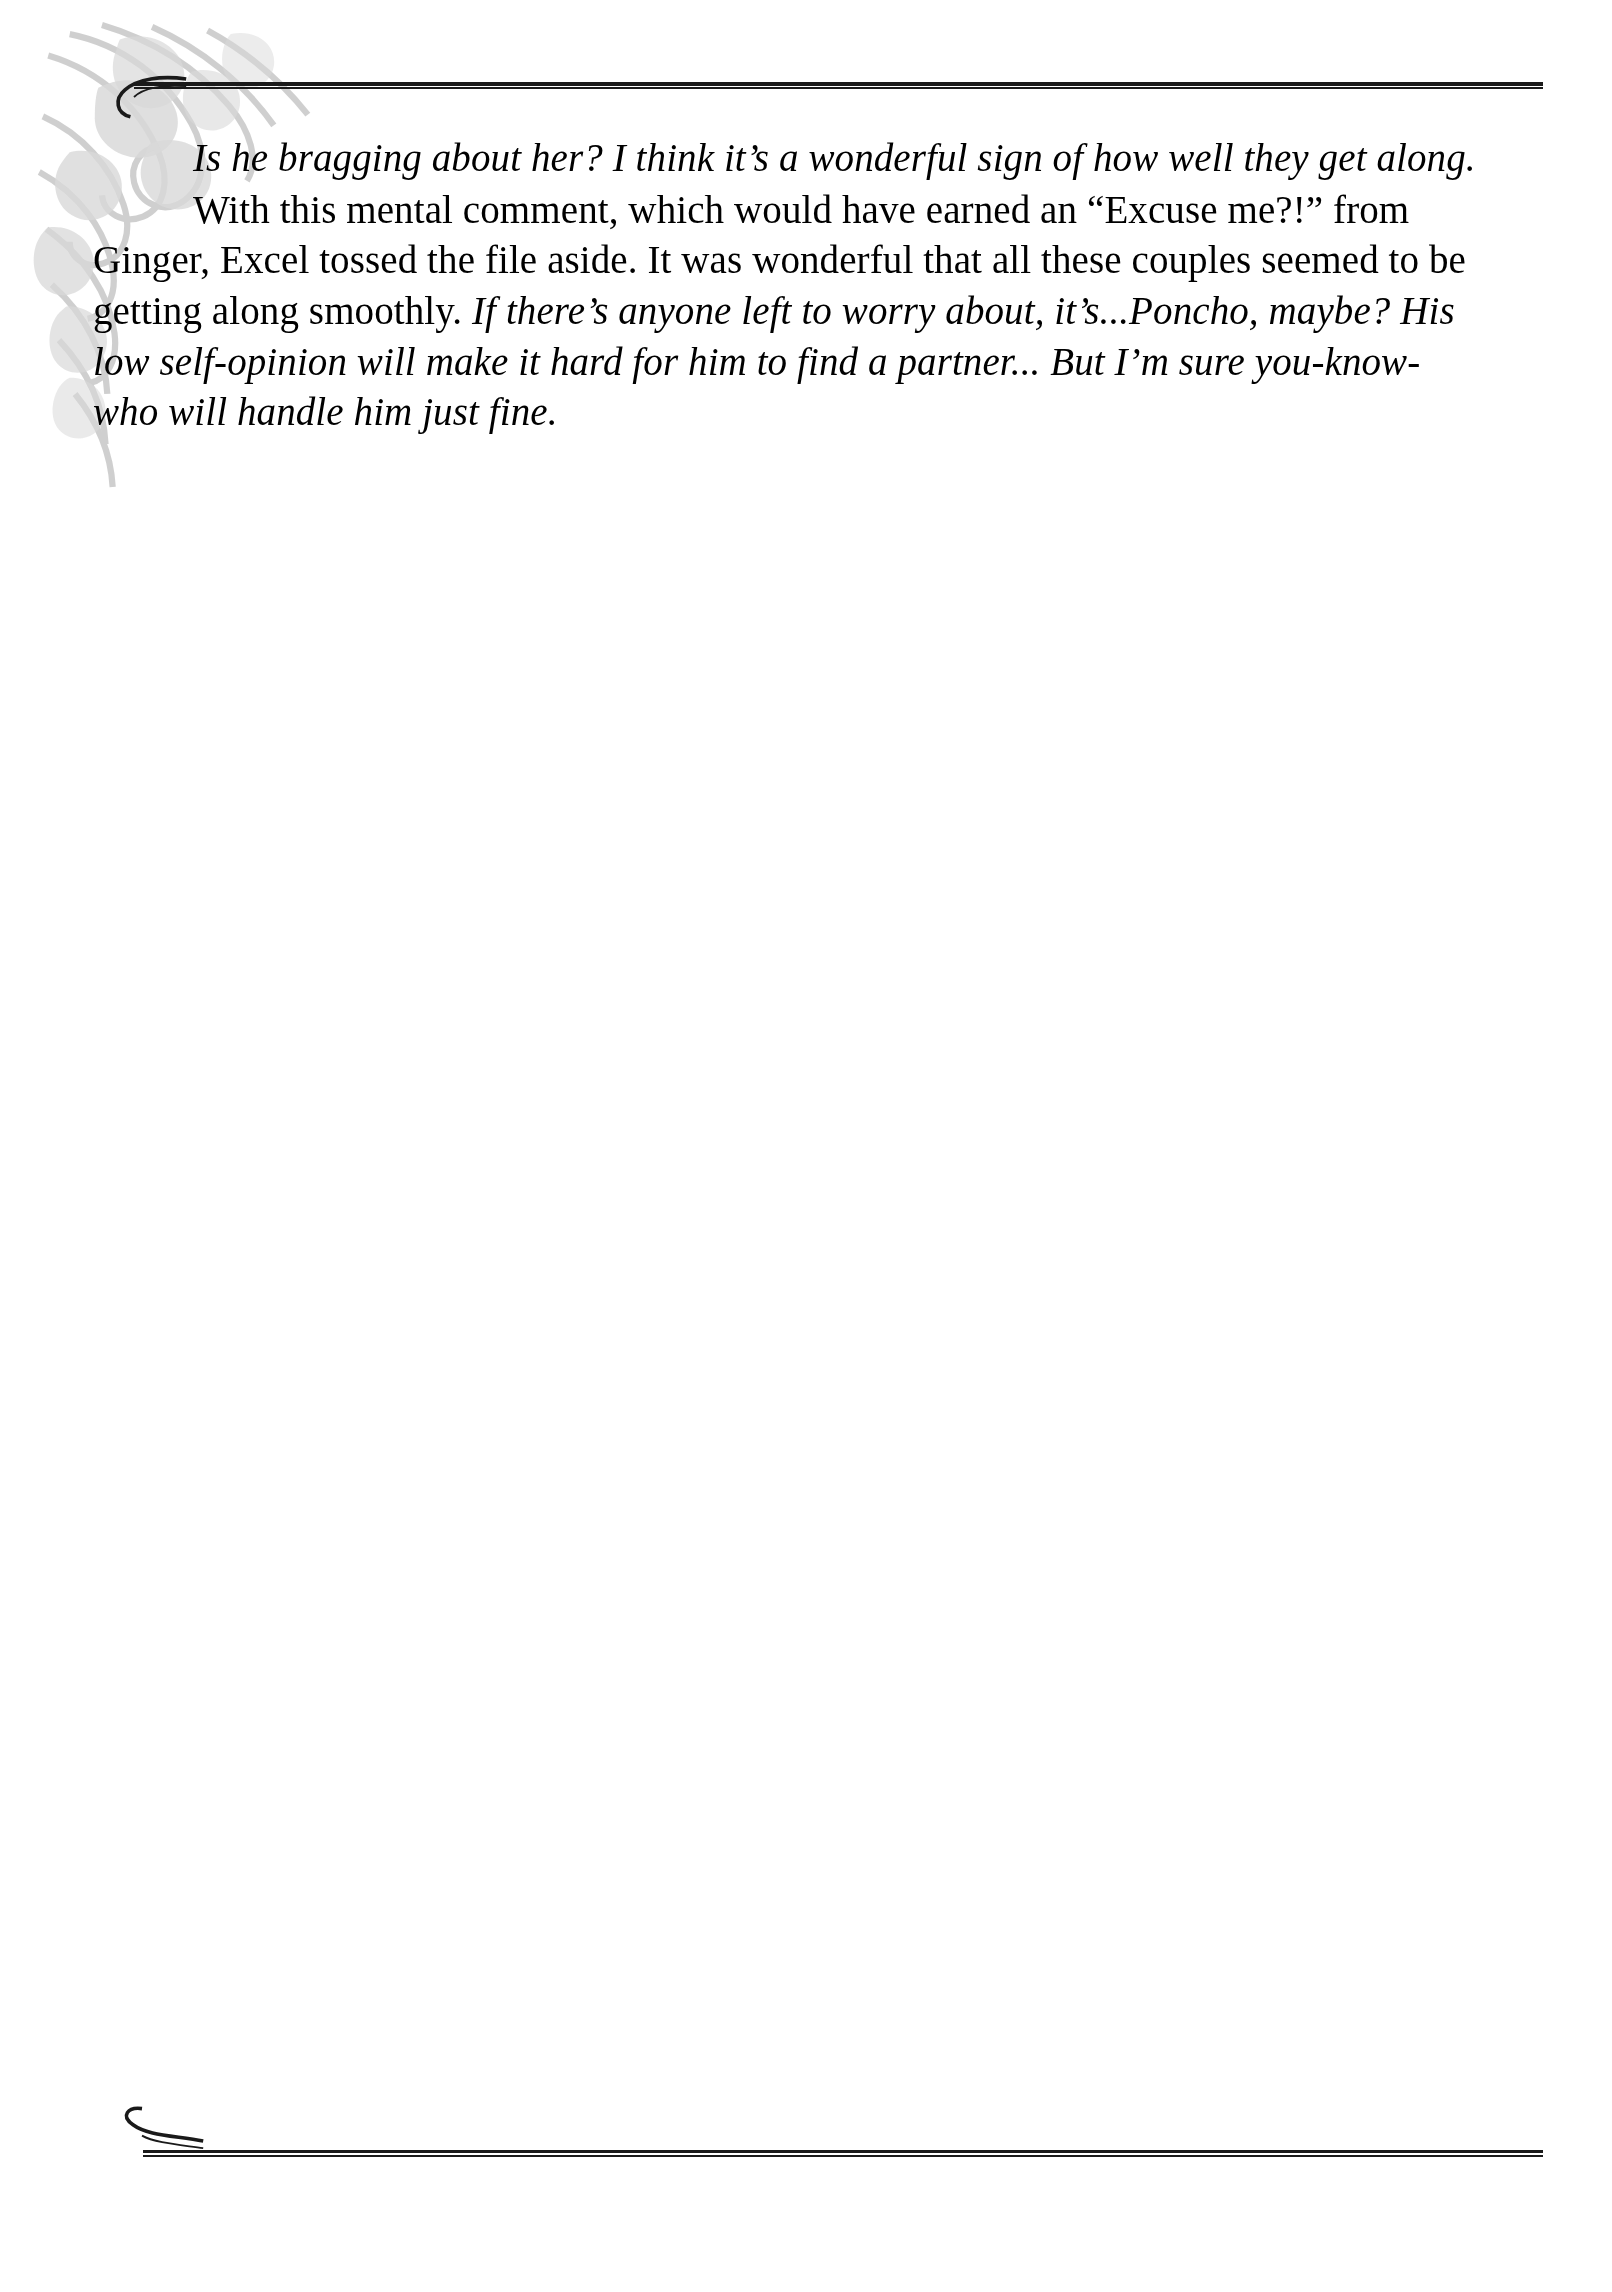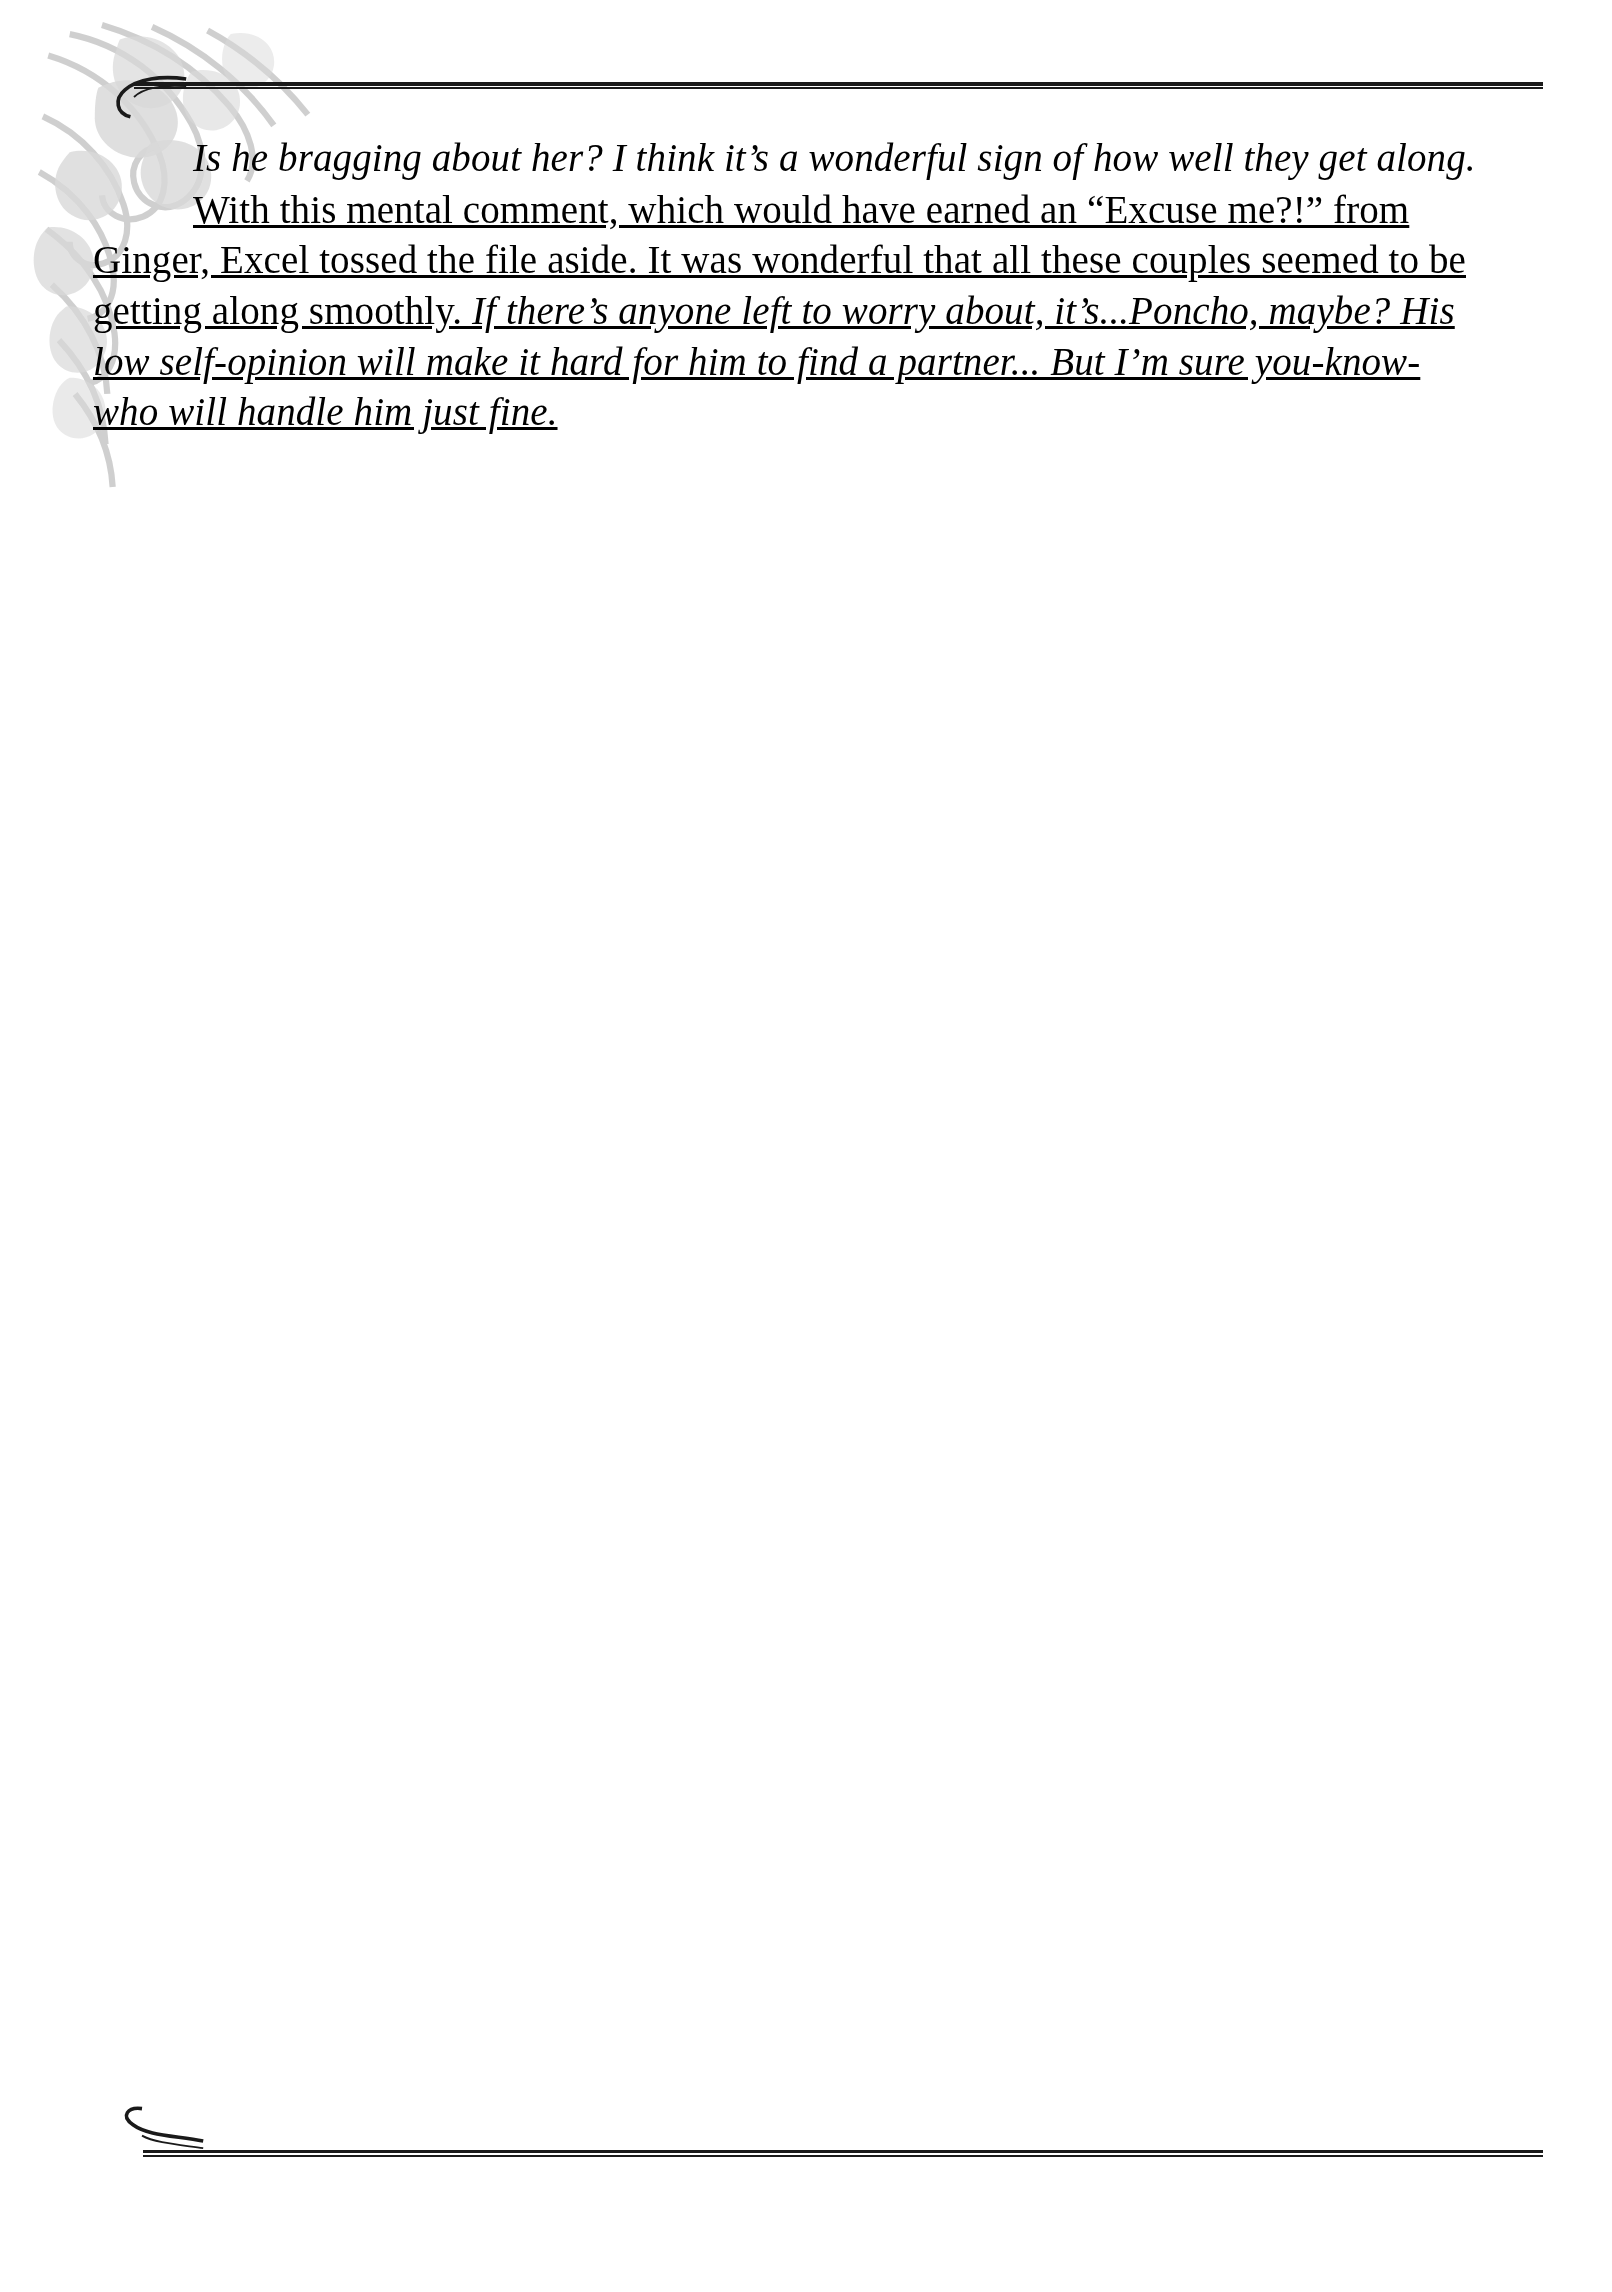--- a/index.html
+++ b/index.html
@@ -92,21 +92,20 @@
   }
   .para {
     margin: 0;
     font-size: 39px;
     line-height: 1.30;
     text-indent: 100px;
     letter-spacing: 0.1px;
   }
   .para + .para {
     margin-top: 0.9px;
-    text-decoration: underline;
   }
   .para em {
     font-style: italic;
   }
 </style>
 </head>
 <body>
 
 <div class="page-frame">
 

